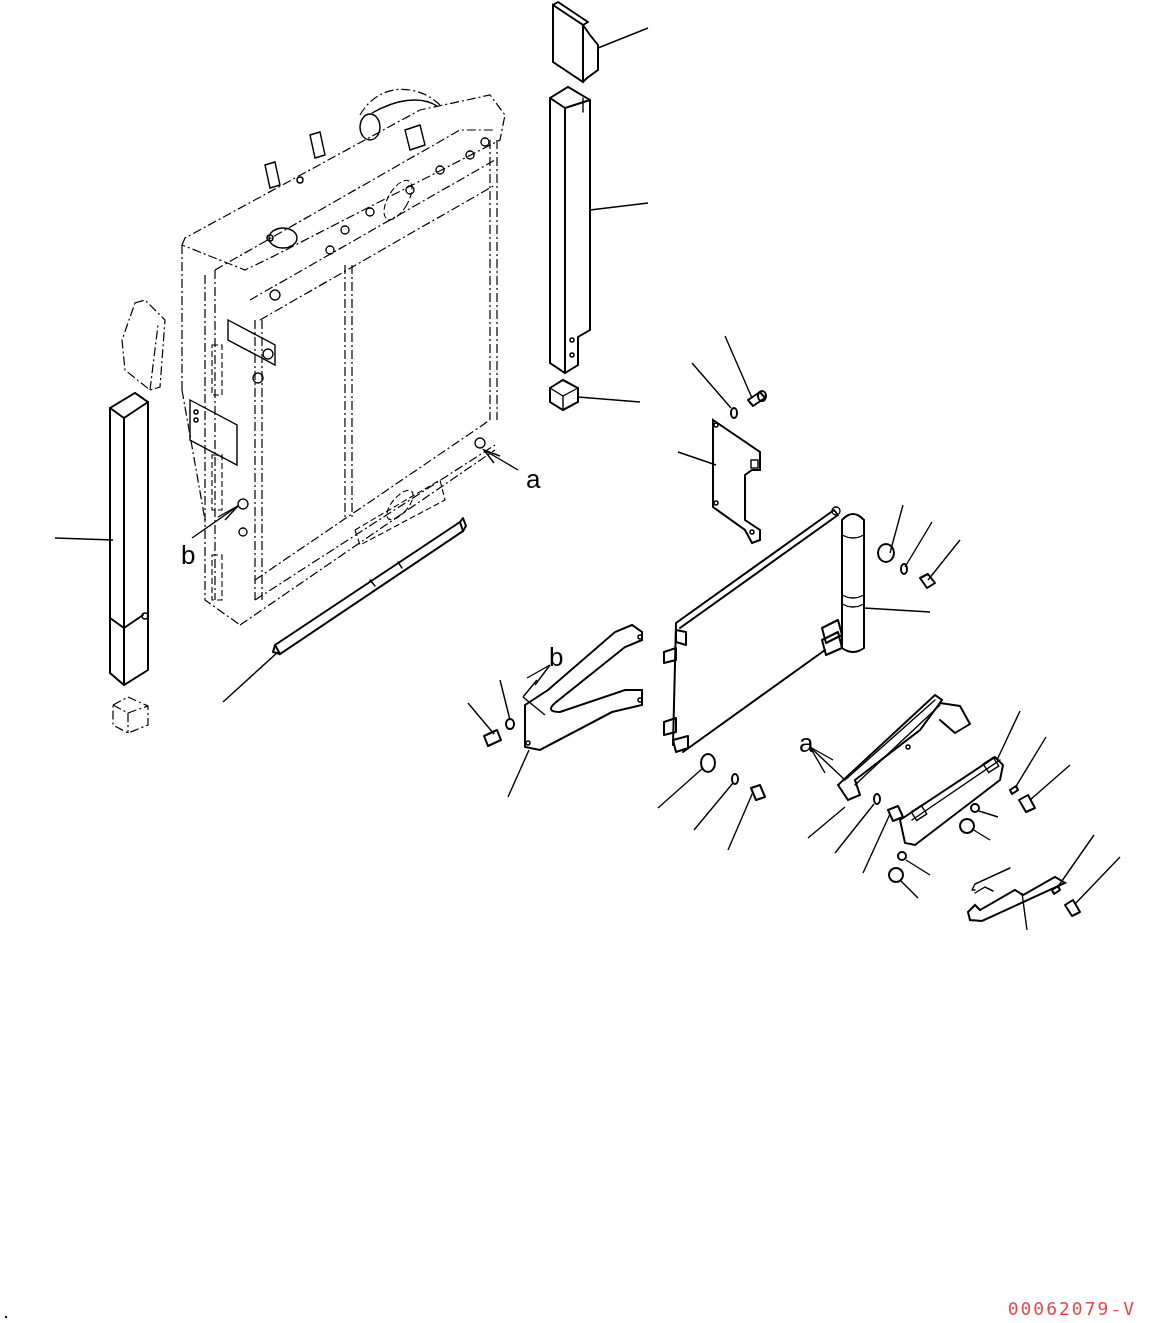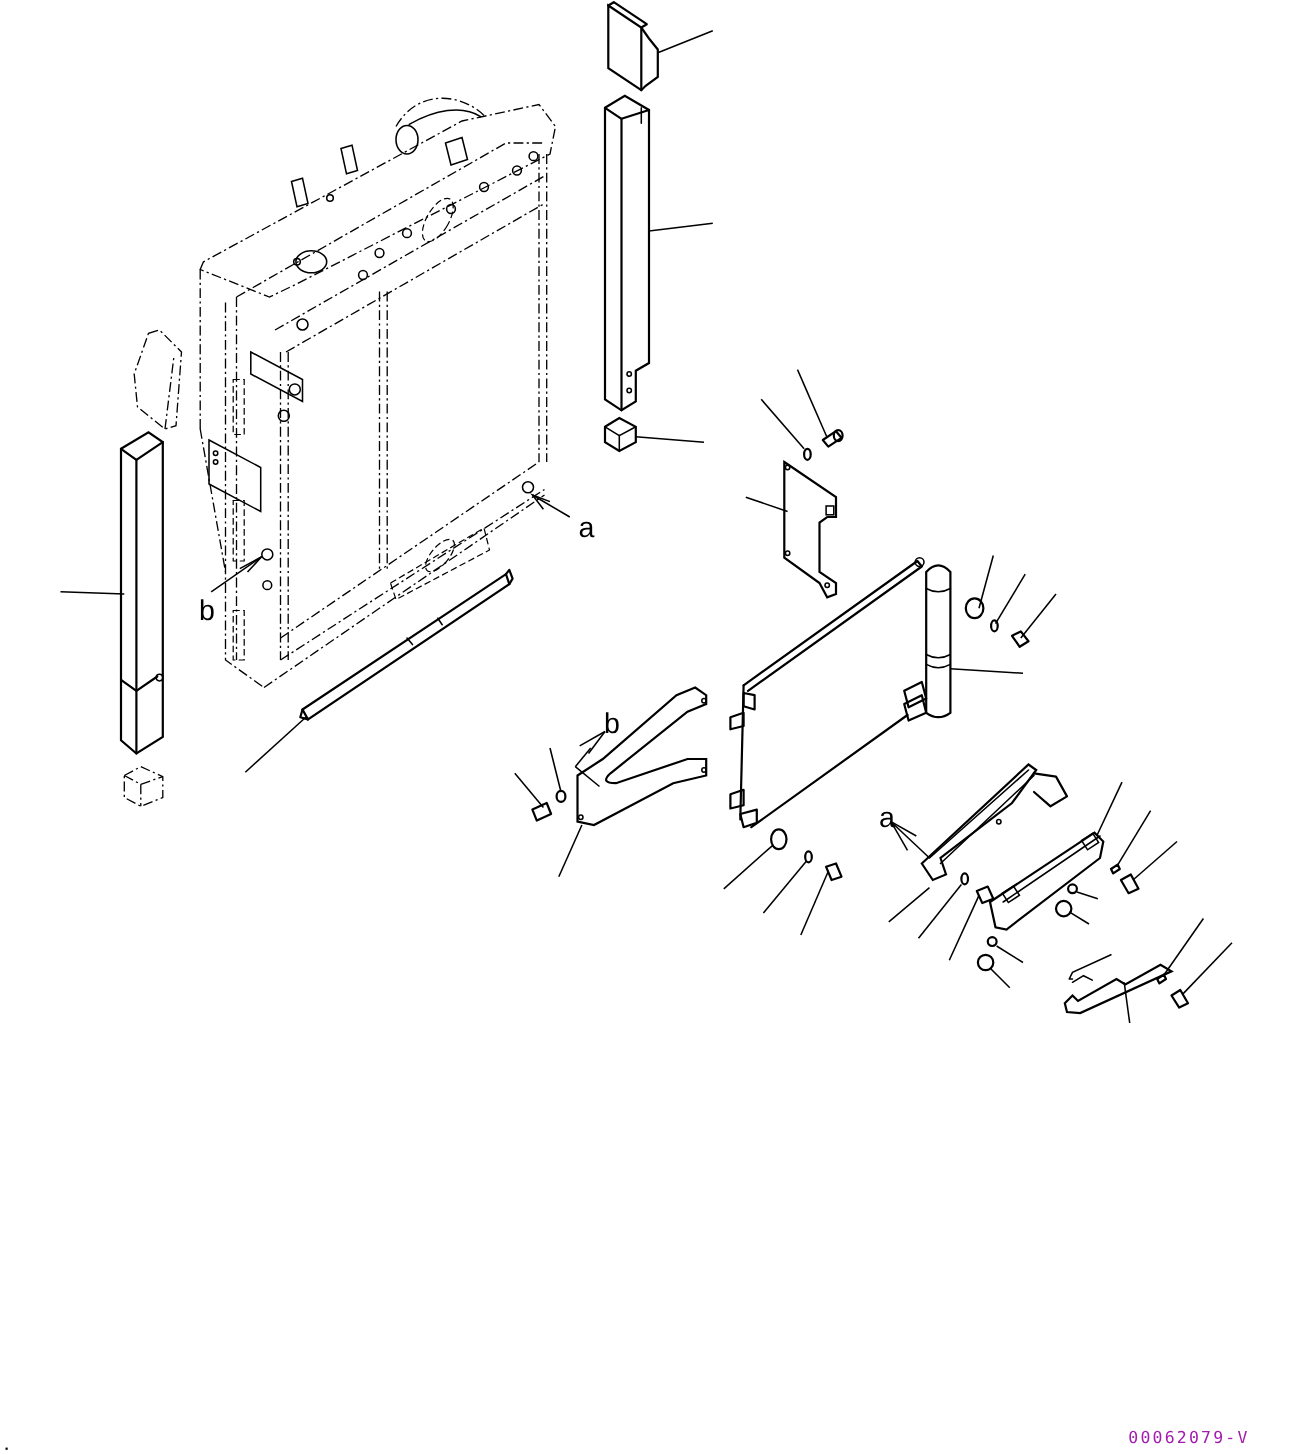--- a/index.html
+++ b/index.html
@@ -5,21 +5,21 @@
   html, body { margin:0; padding:0; background:#ffffff; }
   body { width:1174px; height:1323px; position:relative; overflow:hidden; font-family:"DejaVu Sans", sans-serif; }
   #diagram { position:absolute; left:0; top:0; width:1174px; height:1323px; }
   .solid { fill:none; stroke:#000; stroke-width:2; stroke-linejoin:round; stroke-linecap:round; }
   .thin { fill:none; stroke:#000; stroke-width:1.4; stroke-linecap:round; }
   .dash { fill:none; stroke:#000; stroke-width:1.2; stroke-dasharray:9 3 2 3; }
   .dash2 { fill:none; stroke:#000; stroke-width:1.1; stroke-dasharray:6 3; }
   .lead { fill:none; stroke:#000; stroke-width:1.4; }
   .fill { fill:#fff; stroke:#000; stroke-width:2; }
   .label { font-family:"Liberation Sans", sans-serif; font-size:26px; fill:#000; }
-  .code { position:absolute; right:38px; top:1298px; font-family:"DejaVu Sans Mono", monospace; font-size:15px; letter-spacing:2px; color:#a21caf; }
+  .code { position:absolute; right:38px; top:1298px; font-family:"DejaVu Sans Mono", monospace; font-size:18px; letter-spacing:2px; color:#ef4444; }
   .dot { position:absolute; left:5px; top:1316px; width:2px; height:2px; background:#000; }
 </style>
 </head>
 <body>
 
 <svg id="diagram" viewBox="0 0 1174 1323" xmlns="http://www.w3.org/2000/svg">
 
   <g>
 
     <path class="dash" d="M182 245 L185 238 L420 110 L490 95 L505 115 L500 140 L270 258 L245 270 Z"></path>

